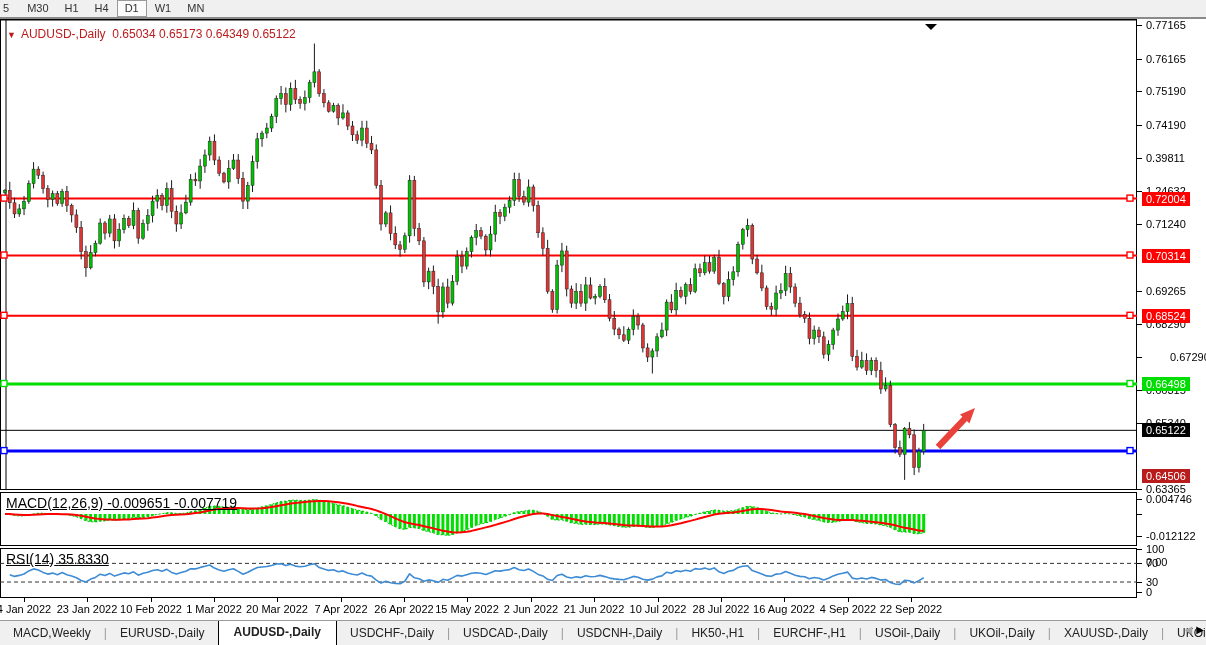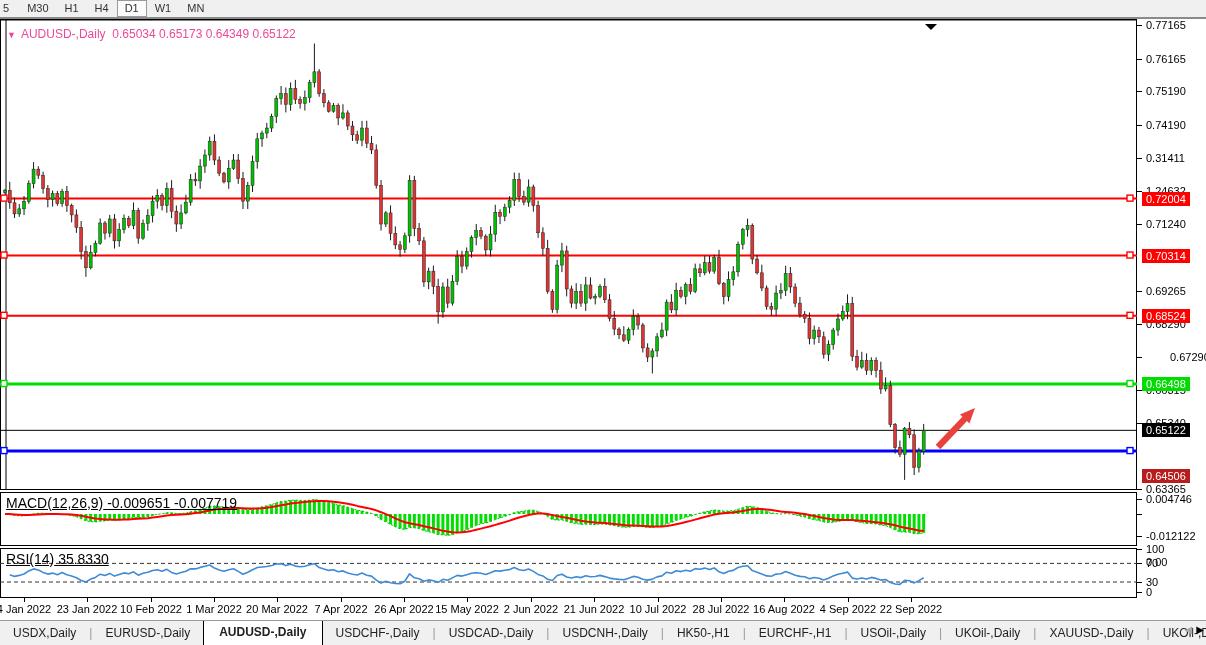--- a/index.html
+++ b/index.html
@@ -13,21 +13,21 @@
   .tf-btn.active{background:#fbfbfb;border:1px solid #9a9a9a;}
   .tf-first{padding-left:2px;padding-right:9px;}
 
   
   .panel{position:absolute;left:0;background:#fff;border:1px solid #000;box-sizing:border-box;}
   #panel-main{top:19px;width:1137px;height:471px;}
   #panel-macd{top:492px;width:1137px;height:54px;}
   #panel-rsi{top:548px;width:1137px;height:50px;}
   svg{position:absolute;left:0;}
 
-  #chart-title{position:absolute;left:7px;top:27px;font-size:12px;color:#ec4899;z-index:5;}
+  #chart-title{position:absolute;left:7px;top:27px;font-size:12px;color:#b91c1c;z-index:5;}
   #chart-title .caret{font-size:9px;margin-right:5px;}
   .ind-label{position:absolute;left:6px;font-size:14px;color:#000;z-index:5;text-decoration:underline;}
   #macd-label{top:495px;}
   #rsi-label{top:551px;}
 
   
   #axis{position:absolute;left:1137px;top:19px;width:69px;height:599px;font-size:11px;color:#000;}
   .ytick{position:absolute;left:9px;white-space:nowrap;}
   .ytick-dash{position:absolute;left:0;width:5px;height:1px;background:#000;}
   .price-badge{position:absolute;left:5px;height:14px;line-height:14px;padding:0 4px;color:#fff;
@@ -713,21 +713,21 @@
   <div id="axis">
       <div class="ytick-dash" style="top: 6px;"></div>
       <div class="ytick" style="top: 0px;">0.77165</div>
       <div class="ytick-dash" style="top: 40px;"></div>
       <div class="ytick" style="top: 34px;">0.76165</div>
       <div class="ytick-dash" style="top: 72px;"></div>
       <div class="ytick" style="top: 66px;">0.75190</div>
       <div class="ytick-dash" style="top: 106px;"></div>
       <div class="ytick" style="top: 100px;">0.74190</div>
       <div class="ytick-dash" style="top: 139px;"></div>
-      <div class="ytick" style="top: 133px;">0.31411</div>
+      <div class="ytick" style="top: 133px;">0.39811</div>
       <div class="ytick-dash" style="top: 172px;"></div>
       <div class="ytick" style="top: 166px;">1.24632</div>
       <div class="ytick-dash" style="top: 205px;"></div>
       <div class="ytick" style="top: 199px;">0.71240</div>
       <div class="ytick-dash" style="top: 272px;"></div>
       <div class="ytick" style="top: 266px;">0.69265</div>
       <div class="ytick-dash" style="top: 305px;"></div>
       <div class="ytick" style="top: 299px;">0.68290</div>
       <div class="ytick-dash" style="top: 338px;"></div>
       <div class="ytick" style="top: 332px; margin-left: 24px;">0.67290</div>
@@ -785,21 +785,21 @@
       <div class="dlabel" style="left: 721px;">28 Jul 2022</div>
       <div class="dtick" style="left: 784px;"></div>
       <div class="dlabel" style="left: 784px;">16 Aug 2022</div>
       <div class="dtick" style="left: 848px;"></div>
       <div class="dlabel" style="left: 848px;">4 Sep 2022</div>
       <div class="dtick" style="left: 911px;"></div>
       <div class="dlabel" style="left: 911px;">22 Sep 2022</div>
     </div>
 
   <div id="tabbar">
-      <div class="tab">USDX,Daily</div>
+      <div class="tab">MACD,Weekly</div>
       <div class="tab-sep">|</div>
       <div class="tab">EURUSD-,Daily</div>
       <div class="tab active">AUDUSD-,Daily</div>
       <div class="tab">USDCHF-,Daily</div>
       <div class="tab-sep">|</div>
       <div class="tab">USDCAD-,Daily</div>
       <div class="tab-sep">|</div>
       <div class="tab">USDCNH-,Daily</div>
       <div class="tab-sep">|</div>
       <div class="tab">HK50-,H1</div>

